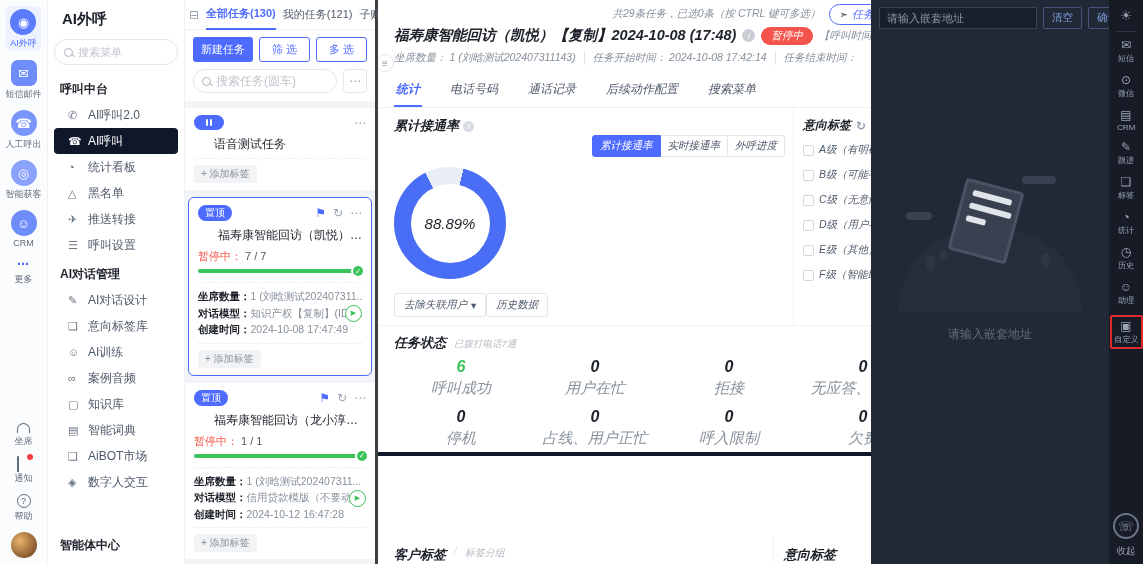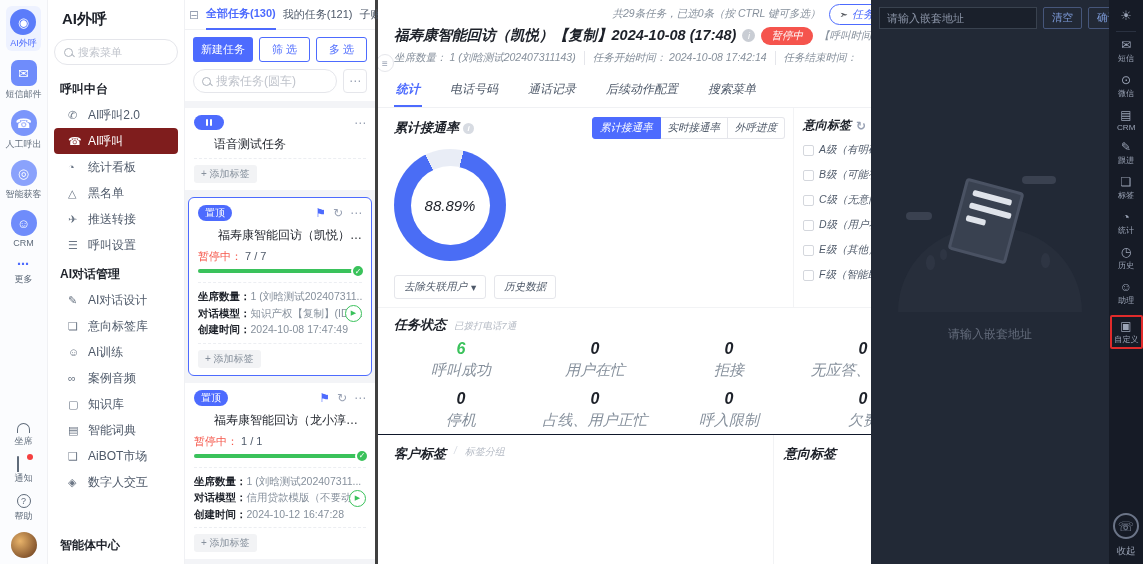--- a/index.html
+++ b/index.html
@@ -25,21 +25,21 @@
 
   
   .sidebar { width:137px; border-right:1px solid #f0f1f4; padding:8px 6px 6px; display:flex; flex-direction:column; flex-shrink:0; background:#fff; }
   .sb-title { font-size:15px; font-weight:bold; color:#1d2129; margin:2px 0 10px 8px; }
   .sb-search { height:26px; border:1px solid #e5e6eb; border-radius:14px; display:flex; align-items:center; gap:5px; padding:0 9px; color:#c0c4cc; font-size:11px; margin-bottom:8px; }
   .mag { position:relative; width:9px; height:9px; border:1.4px solid #aeb4bd; border-radius:50%; flex-shrink:0; }
   .mag::after { content:""; position:absolute; width:4px; height:1.4px; background:#aeb4bd; transform:rotate(45deg); right:-3px; bottom:-1px; }
   .sb-head { font-weight:bold; color:#1d2129; font-size:12px; margin:8px 0 4px 6px; }
   .sb-item { height:26px; display:flex; align-items:center; gap:7px; padding-left:14px; color:#4e5969; border-radius:4px; cursor:pointer; font-size:12px; white-space:nowrap; }
   .sb-item .ic { width:13px; color:#6b7685; font-size:11px; }
-  .sb-item.active { background:#7f1d1d; color:#fff; }
+  .sb-item.active { background:#0f172a; color:#fff; }
   .sb-item.active .ic { color:#fff; }
   .sb-foot { font-weight:bold; color:#1d2129; font-size:12px; margin:auto 0 4px 6px; }
 
   
   .tpanel { width:193px; border-right:3px solid #404040; display:flex; flex-direction:column; flex-shrink:0; background:#fff; }
   .ttabs { display:flex; align-items:center; height:30px; border-bottom:1px solid #f0f1f4; padding:0 4px; gap:7px; flex-shrink:0; }
   .panel-ic { color:#98a1b3; font-size:12px; cursor:pointer; }
   .ttab { font-size:11px; color:#4e5969; height:30px; display:flex; align-items:center; cursor:pointer; white-space:nowrap; }
   .ttab.on { color:#4d6bfe; border-bottom:2px solid #4d6bfe; font-weight:bold; }
   .tbtns { display:flex; gap:6px; padding:7px 8px 5px; flex-shrink:0; }
@@ -88,49 +88,49 @@
   .refresh-ic { color:#98a1b3; font-size:12px; cursor:pointer; }
   .mmeta { display:flex; gap:0; font-size:10.5px; color:#86909c; margin-top:6px; white-space:nowrap; overflow:hidden; }
   .mmeta span { padding:0 8px; border-left:1px solid #e5e6eb; }
   .mmeta span:first-child { border-left:none; padding-left:0; }
   .mtabs { display:flex; gap:26px; padding:0 16px; border-bottom:1px solid #f0f1f4; margin-top:9px; flex-shrink:0; }
   .mtab { font-size:12px; color:#4e5969; padding:7px 2px; cursor:pointer; }
   .mtab.on { color:#4d6bfe; border-bottom:2px solid #4d6bfe; font-weight:bold; }
 
   .statsec { display:flex; flex-shrink:0; }
   .statleft { flex:1; padding:9px 8px 8px 16px; min-width:0; }
-  .stathead { display:flex; align-items:center; }
+  .stathead { display:flex; align-items:flex-start;flex-direction:column; }
   .sectitle { font-size:13px; font-weight:bold; color:#1d2129; display:flex; align-items:center; gap:4px; }
   .sectitle .i-circ { width:11px; height:11px; font-size:8px; background:#d7dbe2; }
   .tg { display:flex; margin-left:auto; }
   .tg .t { border:1px solid #e5e6eb; background:#fff; color:#4e5969; font-size:10.5px; padding:3px 7px; cursor:pointer; white-space:nowrap; border-left:none; }
   .tg .t:first-child { border-left:1px solid #e5e6eb; border-radius:3px 0 0 3px; }
   .tg .t:last-child { border-radius:0 3px 3px 0; }
   .tg .t.on { background:#4d6bfe; color:#fff; border-color:#4d6bfe; }
   .donut-wrap { display:flex; flex-direction:column; align-items:flex-start; margin-top:10px; }
   .donut { width:112px; height:112px; border-radius:50%; background:conic-gradient(from -26deg, #e9edf6 0deg 40deg, #4a6df5 40deg 360deg); display:flex; align-items:center; justify-content:center; }
   .donut .hole { width:79px; height:79px; border-radius:50%; background:#fff; display:flex; align-items:center; justify-content:center; font-size:15px; color:#1d2129; }
-  .donut-btns { display:flex; gap:8px; margin-top:14px; }
+  .donut-btns { display:flex; margin-top:14px; }
   .sm-btn { border:1px solid #e5e6eb; background:#fff; color:#4e5969; font-size:10.5px; padding:4px 9px; border-radius:3px; cursor:pointer; display:flex; align-items:center; gap:4px; white-space:nowrap; }
   .statright { width:78px; border-left:1px solid #f2f3f5; padding:9px 0 0 9px; flex-shrink:0; }
   .intent-title { font-size:12px; font-weight:bold; color:#1d2129; display:flex; gap:5px; align-items:center; margin-bottom:9px; white-space:nowrap; }
   .chk-row { display:flex; align-items:center; gap:5px; margin-bottom:11px; white-space:nowrap; overflow:hidden; }
   .cbx { width:11px; height:11px; border:1px solid #d4d7dd; border-radius:2px; background:#fff; flex-shrink:0; cursor:pointer; }
   .chk-lbl { font-size:10.5px; color:#4e5969; }
 
   .tstat { border-top:1px solid #f2f3f5; padding:8px 0 4px 16px; flex-shrink:0; }
   .tstat-head { display:flex; align-items:baseline; gap:8px; margin-bottom:6px; }
   .tstat-sub { font-size:9.5px; color:#b4bac4; }
   .sgrid { display:grid; grid-template-columns:repeat(4,134px); row-gap:10px; }
   .scell { text-align:center; }
   .scell .v { font-size:16px; font-weight:bold; color:#1d2129; }
   .scell .v.g { color:#3ac25b; }
   .scell .l { font-size:15px; color:#86909c; margin-top:3px; white-space:nowrap; }
 
-  .botsec { border-top:1px solid #0f172a; display:flex; flex:1; min-height:0; }
+  .botsec { border-top:4px solid #0f172a; display:flex; flex:1; min-height:0;align-items:flex-end; }
   .botleft { flex:1; padding:10px 0 0 16px; display:flex; align-items:flex-start; gap:8px; }
   .botsub { font-size:10px; color:#b4bac4; }
   .botdiv-sl { color:#d7dbe2; font-size:10px; }
   .botright { width:98px; border-left:1px solid #f2f3f5; padding:10px 0 0 10px; }
 
   
   .overlay { width:238px; background:#222936; display:flex; flex-direction:column; flex-shrink:0; }
   .ov-top { display:flex; align-items:center; gap:6px; padding:7px 8px; }
   .ov-input { flex:1; height:22px; background:#1a202b; border:1px solid #39424f; color:#cfd6e4; font-size:11px; padding:0 7px; outline:none; }
   .ov-input::placeholder { color:#8a93a6; }

